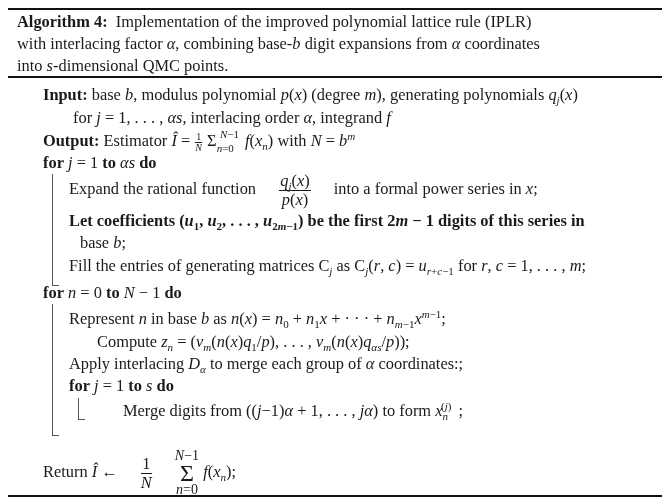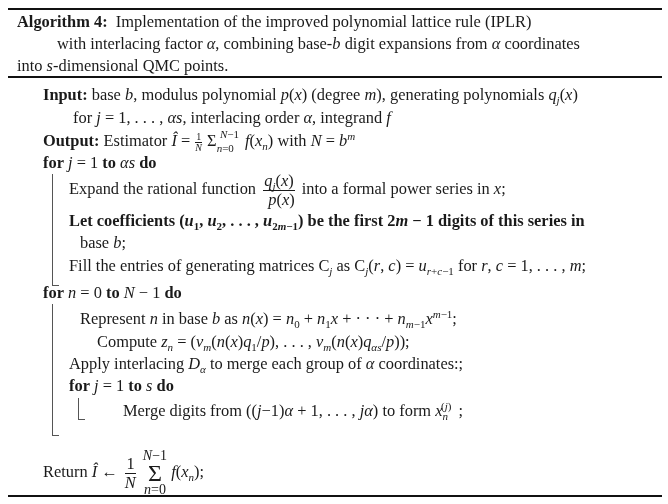--- a/index.html
+++ b/index.html
@@ -5,41 +5,41 @@
   html,body{margin:0;padding:0;background:#ffffff;}
   body{width:668px;height:504px;position:relative;overflow:hidden;
        font-family:"Liberation Serif","DejaVu Serif",serif;color:#1a1a1a;font-size:16.4px;}
   .rule{position:absolute;left:8px;width:654px;background:#111;}
   .line{position:absolute;white-space:nowrap;line-height:20px;}
   .b{font-weight:bold;}
   .i{font-style:italic;}
   sub,sup{font-size:11px;line-height:0;}
   .vbar{position:absolute;width:1px;background:#555;}
   .hbar{position:absolute;height:1px;background:#555;}
-  .frac{display:inline-block;vertical-align:middle;text-align:right;margin:0 3px;}
+  .frac{display:inline-block;vertical-align:middle;text-align:center;margin:0 19px;}
   .frac .num{display:block;border-bottom:1px solid #1a1a1a;padding:0 1px;line-height:18px;}
   .frac .den{display:block;line-height:18px;}
   .sumblk{display:inline-block;vertical-align:middle;text-align:center;position:relative;}
   .sumblk .top,.sumblk .bot{display:block;font-size:14px;line-height:12px;}
   .sumblk .sig{display:block;font-size:24px;line-height:22px;}
   .tfrac{display:inline-block;vertical-align:middle;text-align:center;font-size:10px;margin:0 1px;}
   .tfrac span{display:block;line-height:10px;}
   .tfrac .n{border-bottom:1px solid #1a1a1a;}
 </style>
 </head>
 <body>
 
 <div class="rule" style="top:8px;height:2px;"></div>
 <div class="rule" style="top:76px;height:1.5px;"></div>
 <div class="rule" style="top:495px;height:2px;"></div>
 
 <div class="line" style="left:17px;top:12px;">
   <span class="b">Algorithm 4:</span>&nbsp; Implementation of the improved polynomial lattice rule (IPLR)
 </div>
-<div class="line" style="left:17px;top:34px;margin-left:40px;">
+<div class="line" style="left:17px;top:34px;">
   with interlacing factor <span class="i">α</span>, combining base-<span class="i">b</span> digit expansions from <span class="i">α</span> coordinates
 </div>
 <div class="line" style="left:17px;top:56px;">
   into <span class="i">s</span>-dimensional QMC points.
 </div>
 
 <div class="line" style="left:43px;top:85px;">
   <span class="b">Input:</span> base <span class="i">b</span>, modulus polynomial <span class="i">p</span>(<span class="i">x</span>) (degree <span class="i">m</span>), generating polynomials <span class="i">q<sub>j</sub></span>(<span class="i">x</span>)
 </div>
 <div class="line" style="left:73px;top:108px;font-family:Liberation Serif, serif;">
@@ -72,21 +72,21 @@
 <div class="line" style="left:69px;top:256px;">
   Fill the entries of generating matrices C<sub><span class="i">j</span></sub> as C<sub><span class="i">j</span></sub>(<span class="i">r</span>, <span class="i">c</span>) = <span class="i">u</span><sub><span class="i">r</span>+<span class="i">c</span>−1</sub> for <span class="i">r</span>, <span class="i">c</span> = 1, . . . , <span class="i">m</span>;
 </div>
 
 <div class="line" style="left:43px;top:283px;">
   <span class="b">for</span> <span class="i">n</span> = 0 <span class="b">to</span> <span class="i">N</span> − 1 <span class="b">do</span>
 </div>
 <div class="vbar" style="left:52px;top:304px;height:132px;"></div>
 <div class="hbar" style="left:52px;top:435px;width:7px;"></div>
 
-<div class="line" style="left:69px;top:309px;margin-left:11px;">
+<div class="line" style="left:69px;top:309px;">
   Represent <span class="i">n</span> in base <span class="i">b</span> as <span class="i">n</span>(<span class="i">x</span>) = <span class="i">n</span><sub>0</sub> + <span class="i">n</span><sub>1</sub><span class="i">x</span> + · · · + <span class="i">n</span><sub><span class="i">m</span>−1</sub><span class="i">x</span><sup><span class="i">m</span>−1</sup>;
 </div>
 <div class="line" style="left:69px;top:332px;margin-left:28px;">
   Compute <span class="i">z<sub>n</sub></span> = (<span class="i">v<sub>m</sub></span>(<span class="i">n</span>(<span class="i">x</span>)<span class="i">q</span><sub>1</sub>/<span class="i">p</span>), . . . , <span class="i">v<sub>m</sub></span>(<span class="i">n</span>(<span class="i">x</span>)<span class="i">q</span><sub><span class="i">αs</span></sub>/<span class="i">p</span>));
 </div>
 <div class="line" style="left:69px;top:354px;">
   Apply interlacing <span class="i">D<sub>α</sub></span> to merge each group of <span class="i">α</span> coordinates:;
 </div>
 <div class="line" style="left:69px;top:376px;">
   <span class="b">for</span> <span class="i">j</span> = 1 <span class="b">to</span> <span class="i">s</span> <span class="b">do</span>

